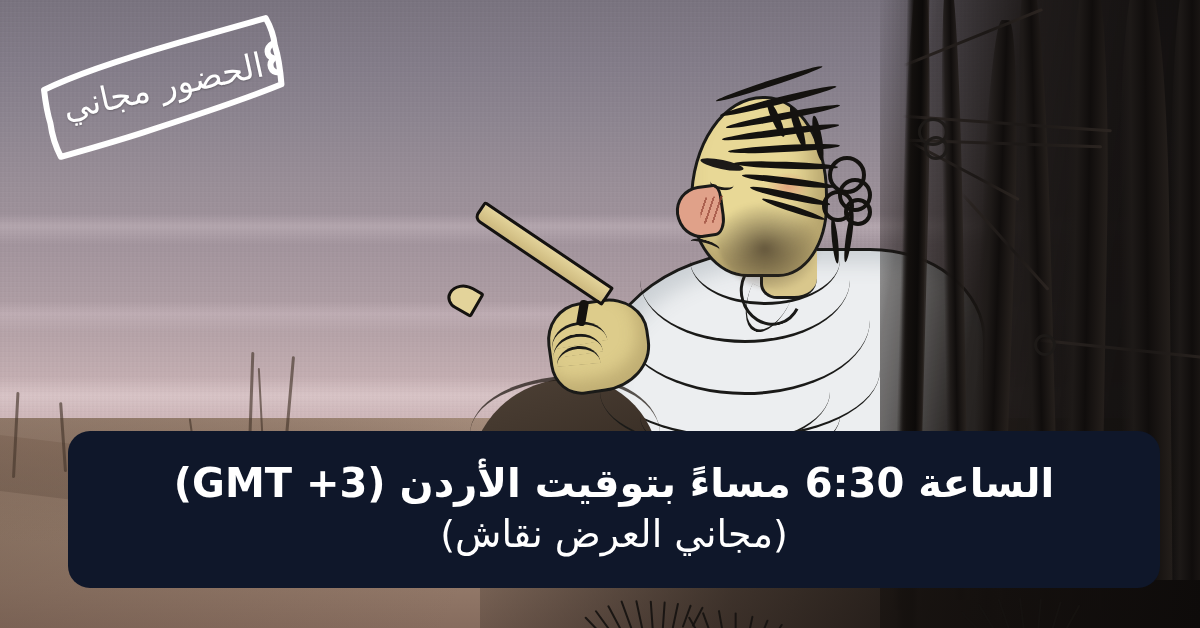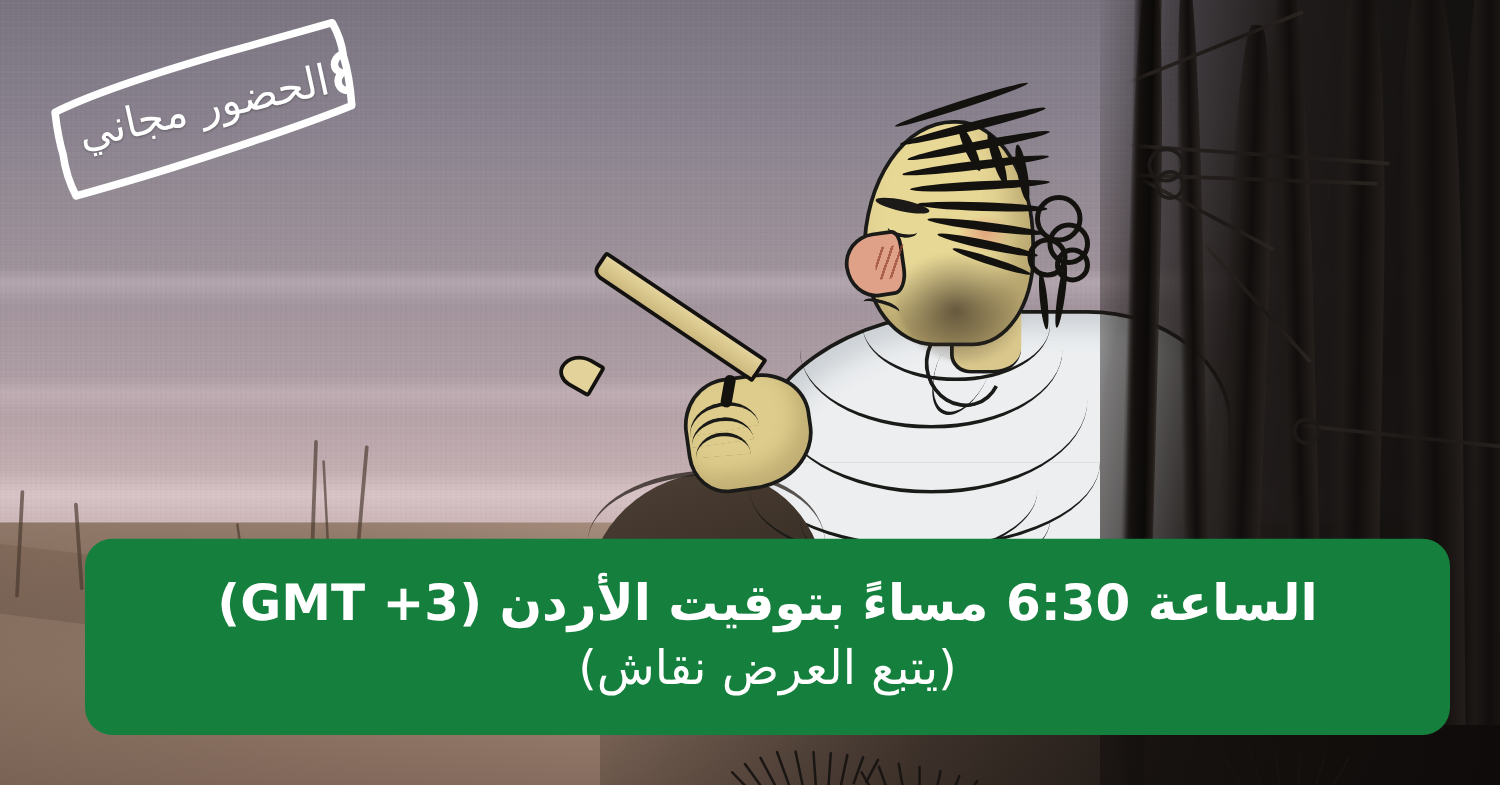--- a/index.html
+++ b/index.html
@@ -358,21 +358,21 @@
     direction: rtl;
   }
 
   
   .banner {
     position: absolute;
     left: 68px;
     top: 431px;
     width: 1092px;
     height: 157px;
-    background: #15803d;
+    background: #0f172a;
     border-radius: 22px;
     z-index: 50;
     display: flex;
     flex-direction: column;
     align-items: center;
     justify-content: center;
     padding: 0 14px;
     box-sizing: border-box;
     direction: rtl;
   }
@@ -535,16 +535,16 @@
                  C206,78 150,84 96,89 C64,92 28,94 10,95
                  C7,84 6,72 7,60 C6,48 7,36 8,26 Z" fill="none" stroke="#ffffff" stroke-width="6" stroke-linecap="round" stroke-linejoin="round"></path>
         <path d="M242,30 C233,33 232,41 239,45 C232,49 233,58 241,60" fill="none" stroke="#ffffff" stroke-width="6" stroke-linecap="round"></path>
       </svg>
     </div>
     <div class="badge-text">الحضور مجاني</div>
   </div>
 
   <div class="banner">
     <div class="banner-line1">الساعة 6:30 مساءً بتوقيت الأردن (GMT +3)</div>
-    <div class="banner-line2">(يتبع العرض نقاش)</div>
+    <div class="banner-line2">(مجاني العرض نقاش)</div>
   </div>
 
 </div>
 
 </body></html>

